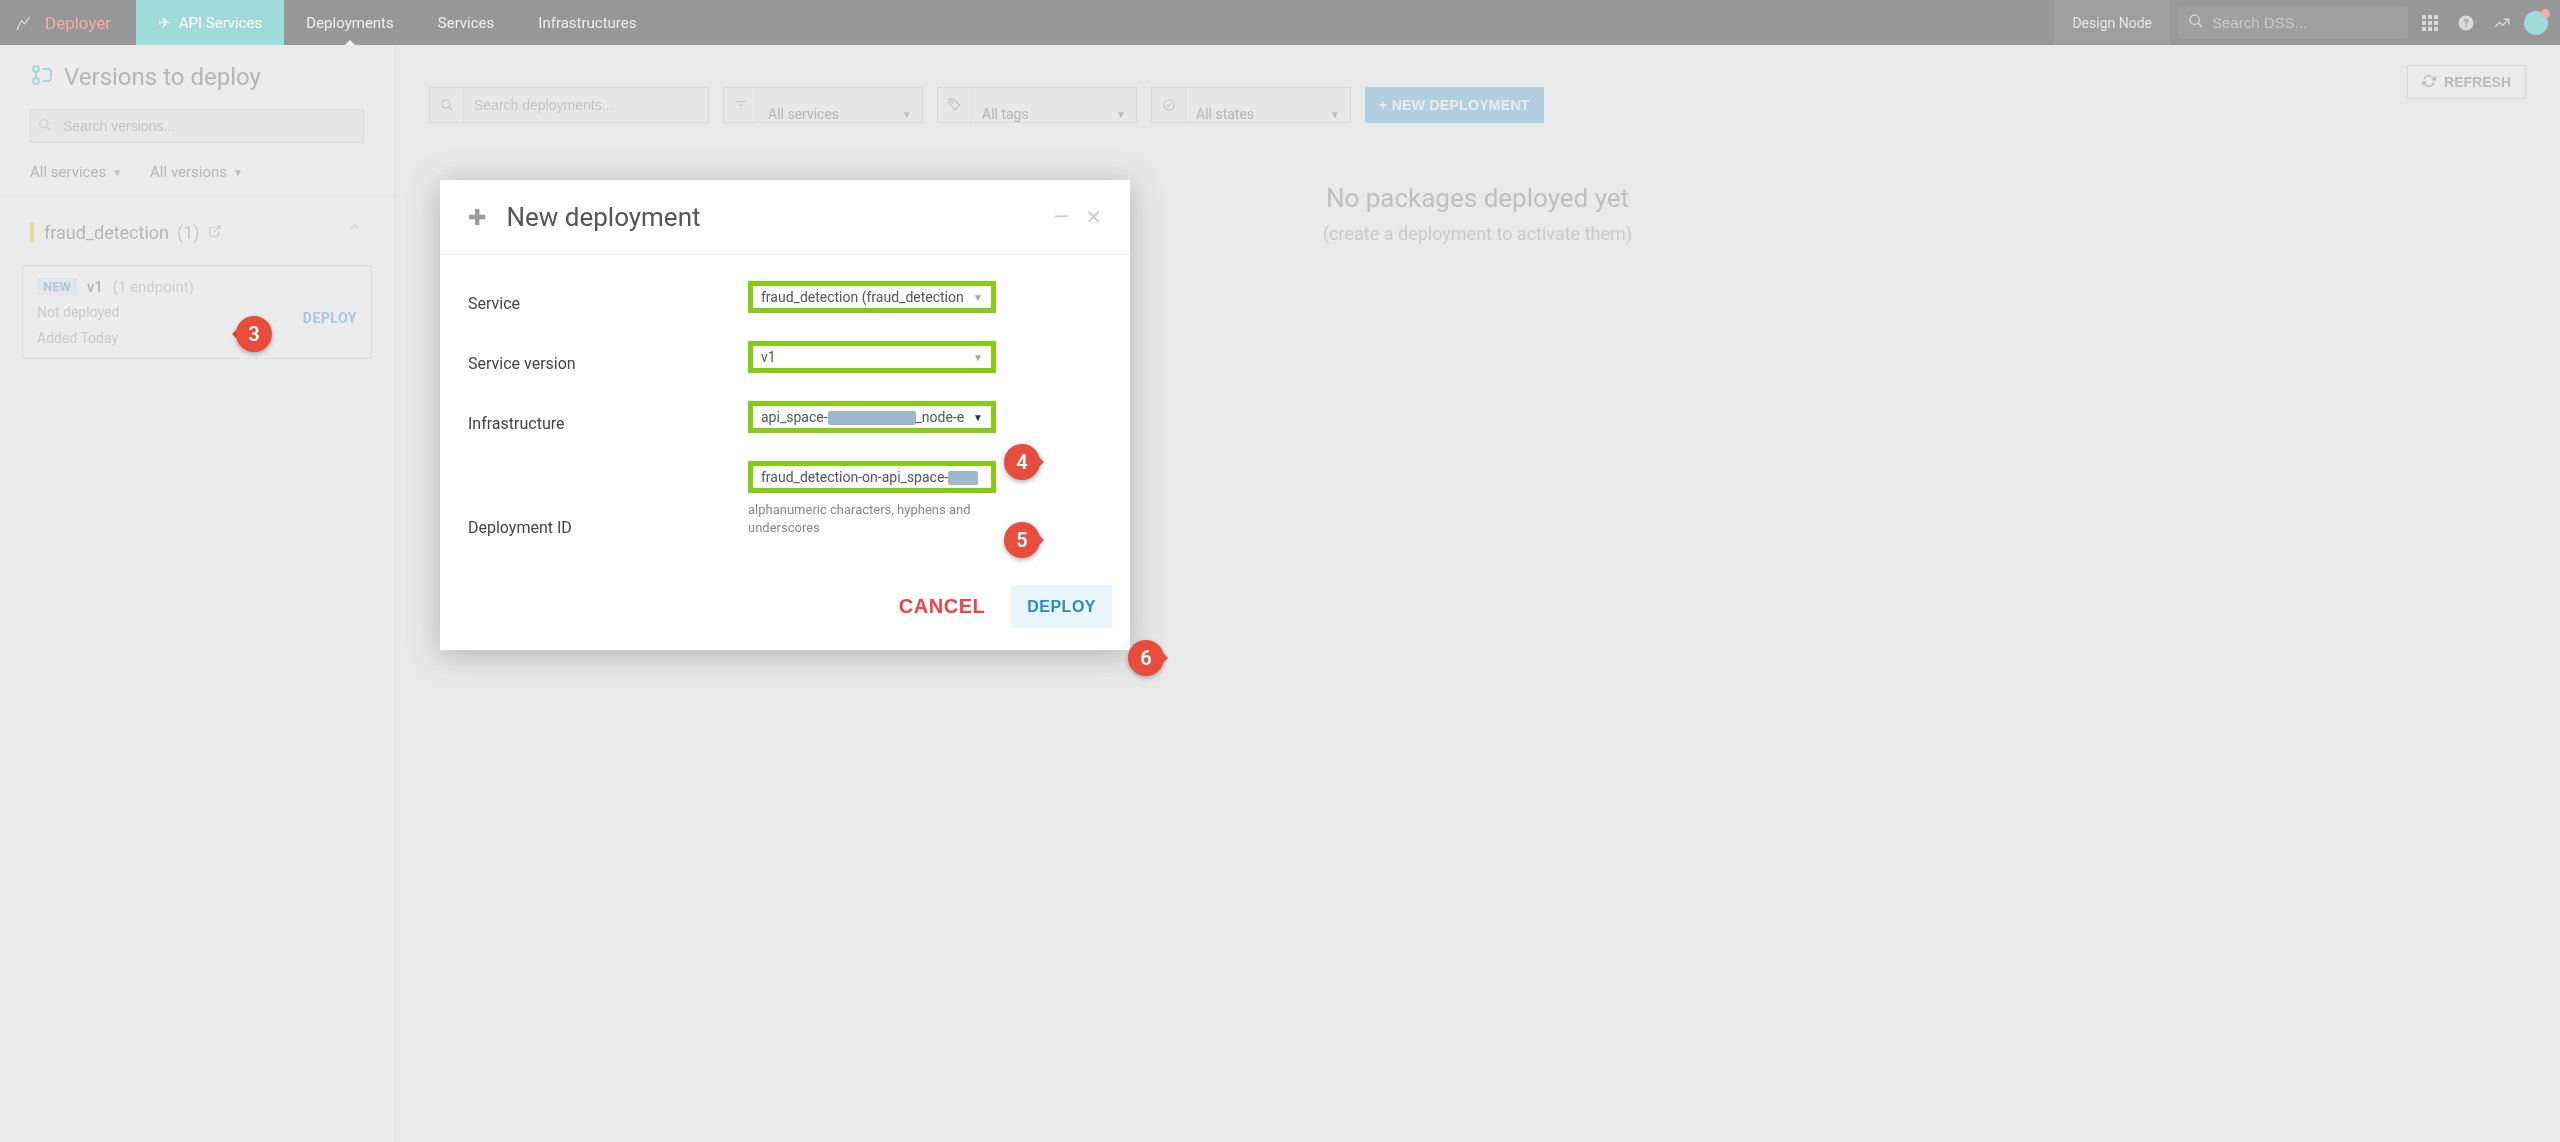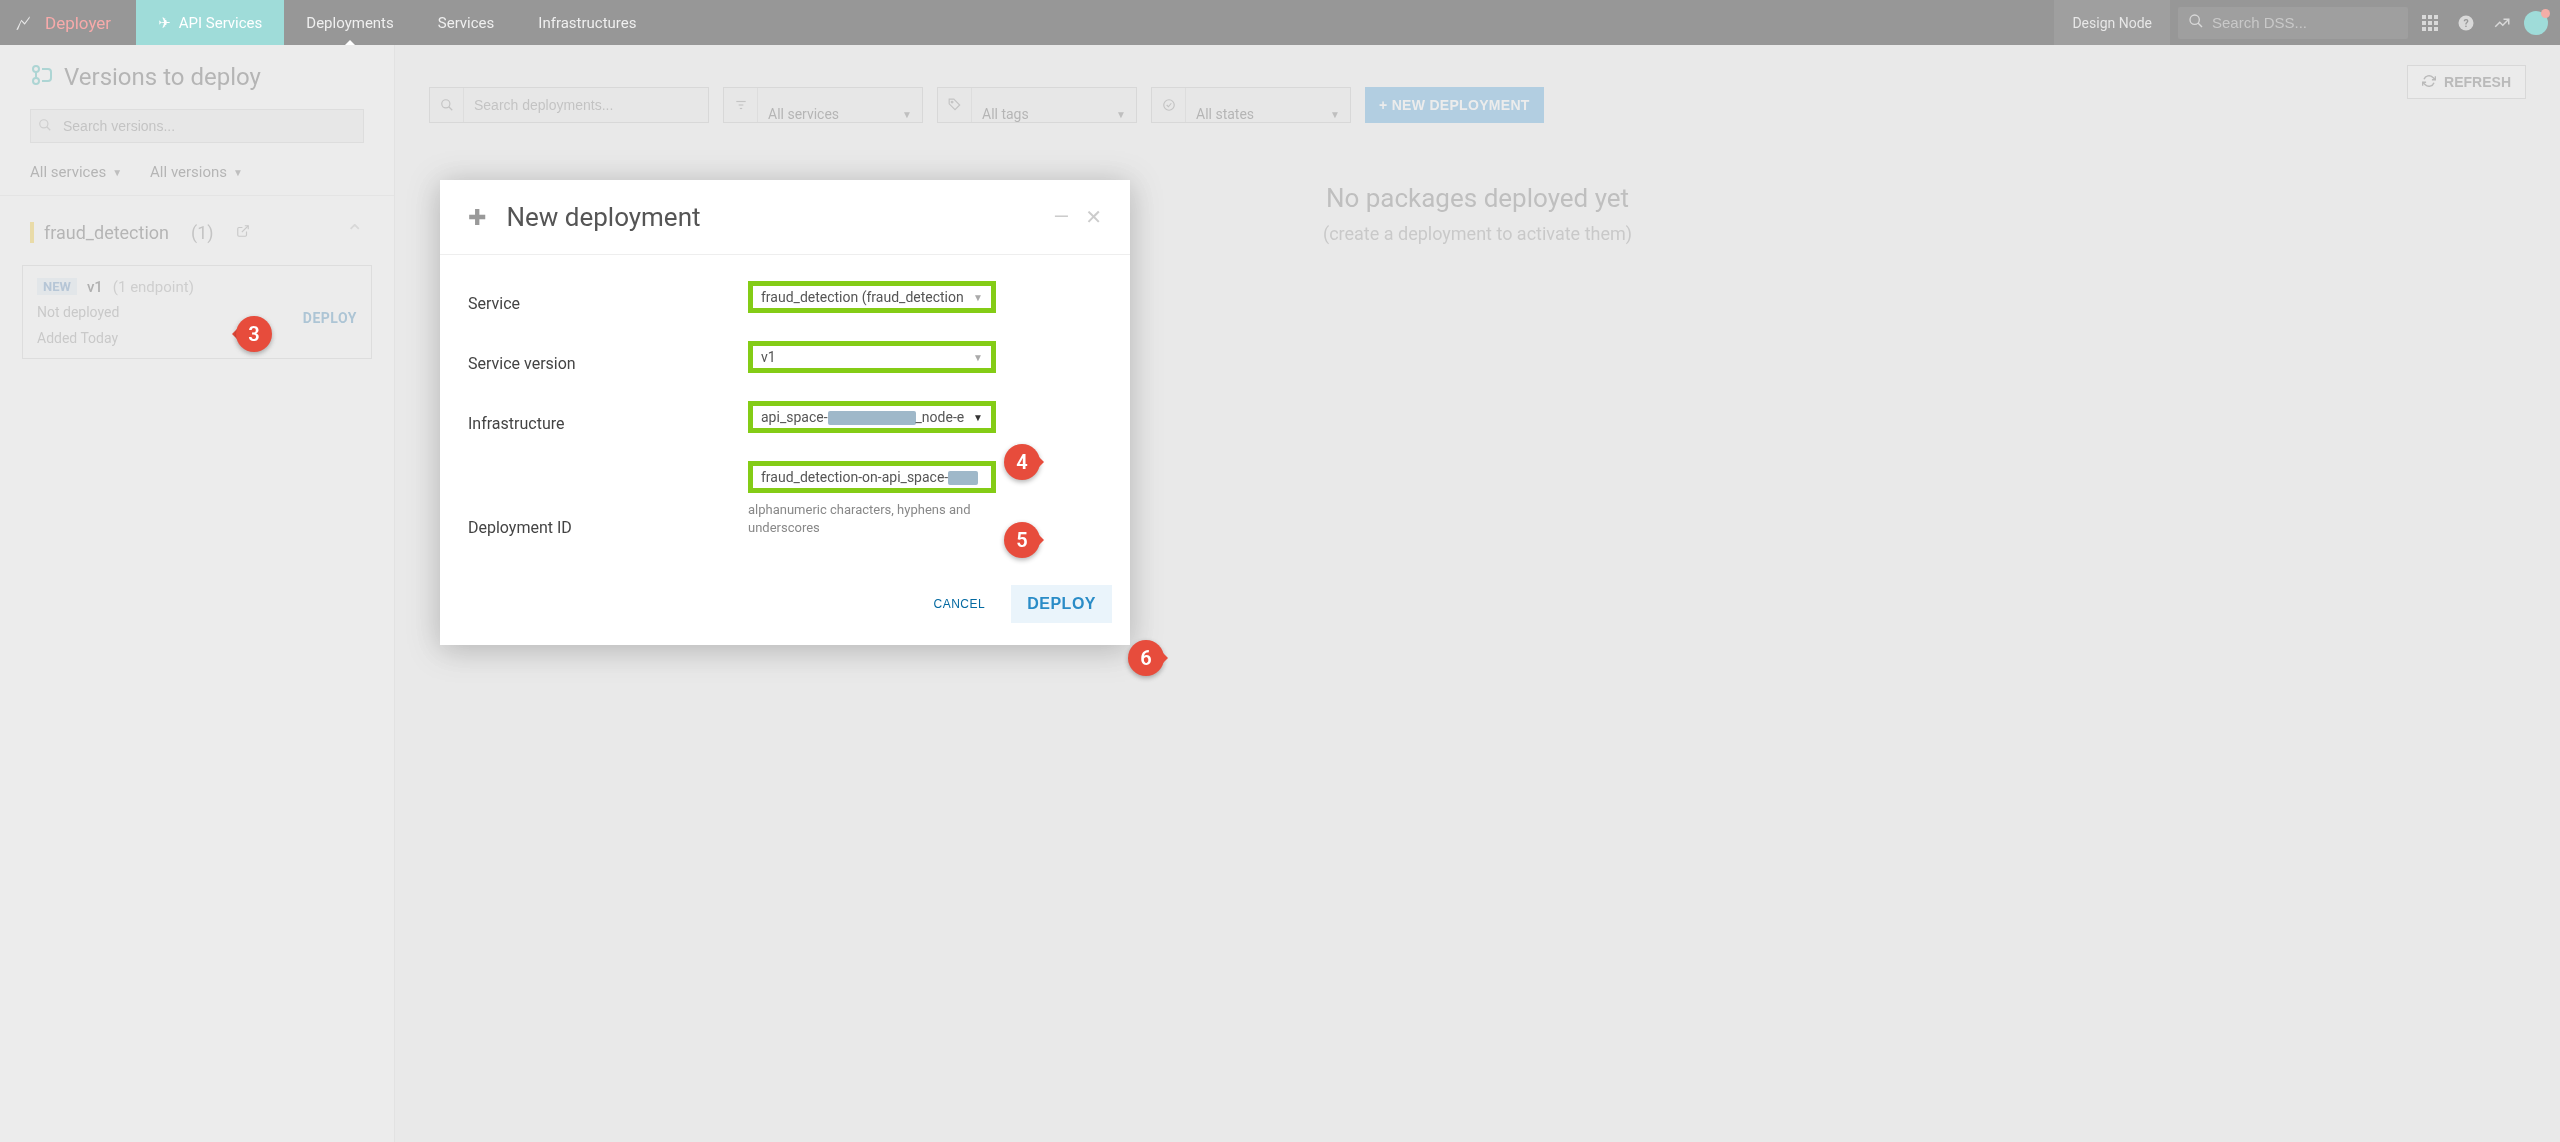--- a/index.html
+++ b/index.html
@@ -30,21 +30,21 @@
 .sidebar-title { font-size: 24px; font-weight: 400; color: #444; }
 .sidebar-search { margin: 6px 30px; position: relative; }
 .sidebar-search input { width: 100%; height: 34px; background: #eee; border: 1px solid #ccc; padding: 0 10px 0 32px; font-size: 14px; outline: none; }
 .sidebar-search .search-glyph { position: absolute; left: 8px; top: 8px; color: #999; }
 .sidebar-filters { padding: 14px 30px; display: flex; gap: 28px; font-size: 15px; color: #444; }
 .sidebar-filter { display: flex; align-items: center; gap: 6px; cursor: pointer; }
 .sidebar-divider { border-top: 1px solid #e5e5e5; }
 .sidebar-content { padding: 18px 22px; }
 
 .service-row { display: flex; align-items: center; justify-content: space-between; padding: 6px 8px; }
-.service-row-left { display: flex; align-items: center; gap: 22px; border-left: 4px solid #f5c518; padding-left: 10px; }
+.service-row-left { display: flex; align-items: center; gap: 8px; border-left: 4px solid #f5c518; padding-left: 10px; }
 .service-name { font-size: 18px; color: #444; }
 .external-link { color: #888; }
 .chevron { color: #bbb; font-size: 22px; }
 
 .version-card { border: 1px solid #ccc; background: #fff; margin-top: 14px; padding: 12px 14px; position: relative; }
 .version-top { display: flex; align-items: flex-start; gap: 10px; font-size: 15px; }
 .badge-new { background: #dceaf5; color: #4a7db5; font-weight: 700; font-size: 13px; padding: 1px 6px; }
 .version-v { color: #333; font-weight: 500; }
 .version-ep { color: #999; }
 .version-status { color: #888; font-size: 14px; margin-top: 8px; }
@@ -81,21 +81,21 @@
 .modal-title { font-size: 26px; color: #555; font-weight: 400; flex: 1; }
 .modal-min, .modal-close { color: #ccc; font-size: 20px; margin-left: 16px; cursor: pointer; }
 .modal-body { padding: 26px 28px 10px; }
 .form-row { display: flex; align-items: flex-end; margin-bottom: 28px; }
 .form-label { width: 280px; font-size: 16px; color: #444; padding-top: 6px; }
 .form-control { flex: 1; }
 .form-select, .form-input { width: 248px; height: 32px; border: 5px solid #84cc16; padding: 0 8px; font-size: 14px; color: #555; background: #fff; display: flex; align-items: center; justify-content: space-between; }
 .form-select .caret { color: #aaa; font-size: 10px; }
 .form-hint { font-size: 13px; color: #888; margin-top: 8px; width: 248px; line-height: 1.4; }
 .modal-footer { display: flex; justify-content: flex-end; gap: 10px; padding: 10px 18px 22px; }
-.btn-cancel { font-weight: 400; font-size: 12px; color: #0369a1; background: #fff; border: none; padding: 10px 16px; cursor: pointer; letter-spacing: 0.5px; }
+.btn-cancel { font-weight: 700; font-size: 20px; color: #ef4444; background: #fff; border: none; padding: 10px 16px; cursor: pointer; letter-spacing: 0.5px; }
 .btn-deploy-modal { font-weight: 700; font-size: 16px; color: #2a8cc7; background: #eaf4fb; border: none; padding: 10px 16px; cursor: pointer; letter-spacing: 0.5px; }
 
 .redacted { display: inline-block; background: #9fb8c9; border-radius: 2px; height: 14px; vertical-align: middle; }
 
 
 .marker { position: fixed; z-index: 200; display: flex; align-items: center; }
 .marker-bubble { background: #e74c3c; color: #fff; width: 36px; height: 36px; border-radius: 50%; display: flex; align-items: center; justify-content: center; font-size: 20px; font-weight: 600; box-shadow: 0 2px 5px rgba(0,0,0,0.3); }
 .marker-tail { width: 0; height: 0; border: 14px solid transparent; }
 .marker.left .marker-tail { border-right-color: #e74c3c; margin-right: -10px; }
 .marker.right .marker-tail { border-left-color: #e74c3c; margin-left: -10px; }

